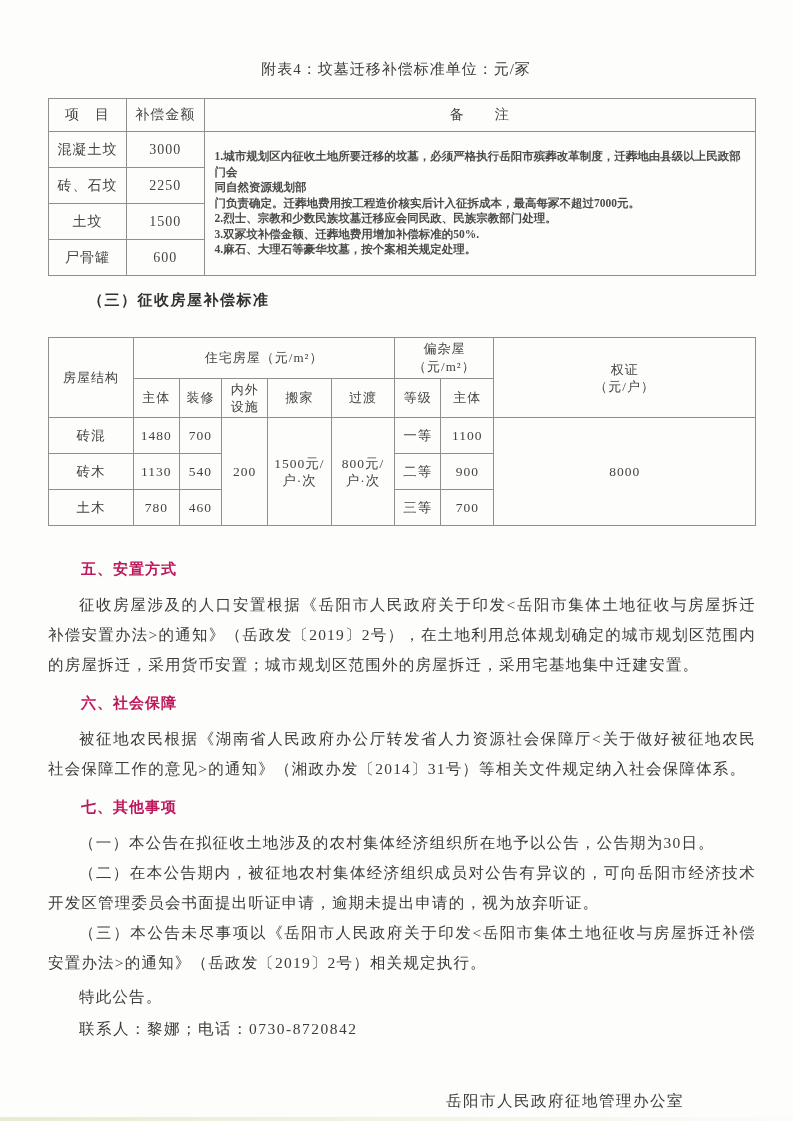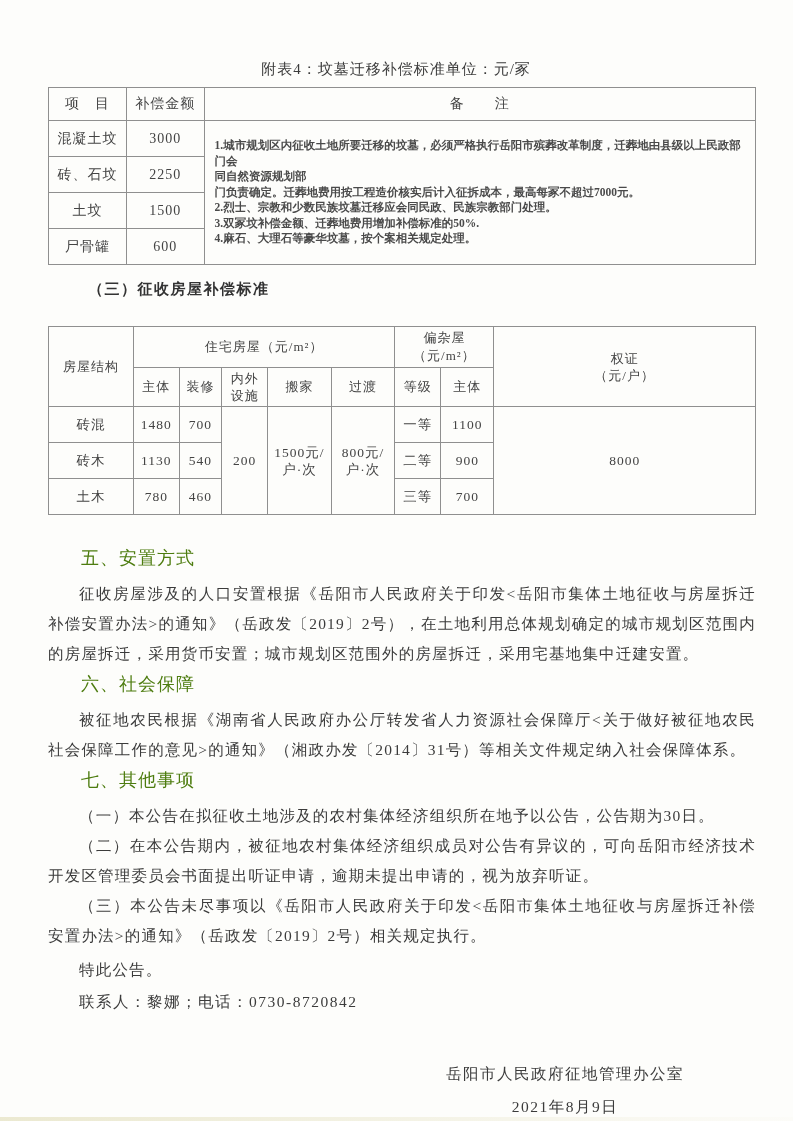--- a/index.html
+++ b/index.html
@@ -24,53 +24,53 @@
   
   table{border-collapse:collapse;width:100%;table-layout:fixed;}
   td,th{
     border:1px solid #8f8f8f;
     font-weight:normal;
     text-align:center;vertical-align:middle;
     font-size:14px;color:#444;
     padding:2px 4px;
     letter-spacing:1px;
   }
-  .tomb-table{margin-top:8px;}
+  .tomb-table{margin-top:19px;}
   .tomb-table th{height:28px;font-size:14px;}
   .tomb-table td{height:31px;}
   .tomb-table .remark{
     text-align:left;font-size:11.5px;line-height:15.5px;
     padding:6px 10px;letter-spacing:0;color:#4a4a4a;
     white-space:pre-line;vertical-align:middle;font-weight:bold;
   }
   .sec3-heading{
     margin-top:15px;
     font-family:"Liberation Sans","DejaVu Sans",sans-serif;
     font-weight:bold;font-size:15px;letter-spacing:1.5px;
     padding-left:40px;color:#333;
   }
   .house-table{margin-top:27px;}
   .house-table th{height:27px;font-size:13px;}
   .house-table td{height:31px;font-size:13.5px;}
   .pre{white-space:pre-line;line-height:17px;}
   
   .sec-heading{
     font-family:"Liberation Sans","DejaVu Sans",sans-serif;
-    font-weight:normal;font-size:18px;color:#4d7c0f;
+    font-weight:bold;font-size:15px;color:#be185d;
     letter-spacing:1px;
     padding-left:33px;
     line-height:30px;
   }
   .para{
     font-size:15.5px;line-height:30px;color:#3b3b3b;
     text-align:justify;text-indent:2em;letter-spacing:1.2px;
     margin:0;
   }
   .gap-lg{margin-top:28px;}
-  .gap-md{}
+  .gap-md{margin-top:8px;}
   .gap-sm{margin-top:6px;}
   .closing-line{margin-top:4px;}
   .contact-line{margin-top:2px;letter-spacing:1.5px;}
   .signature{
     margin-top:40px;margin-left:auto;margin-right:26px;
     width:330px;text-align:center;
     font-size:15.5px;line-height:33px;letter-spacing:1.5px;color:#3b3b3b;
   }
   .bottom-tint{
     position:absolute;left:0;right:0;bottom:0;height:4px;

